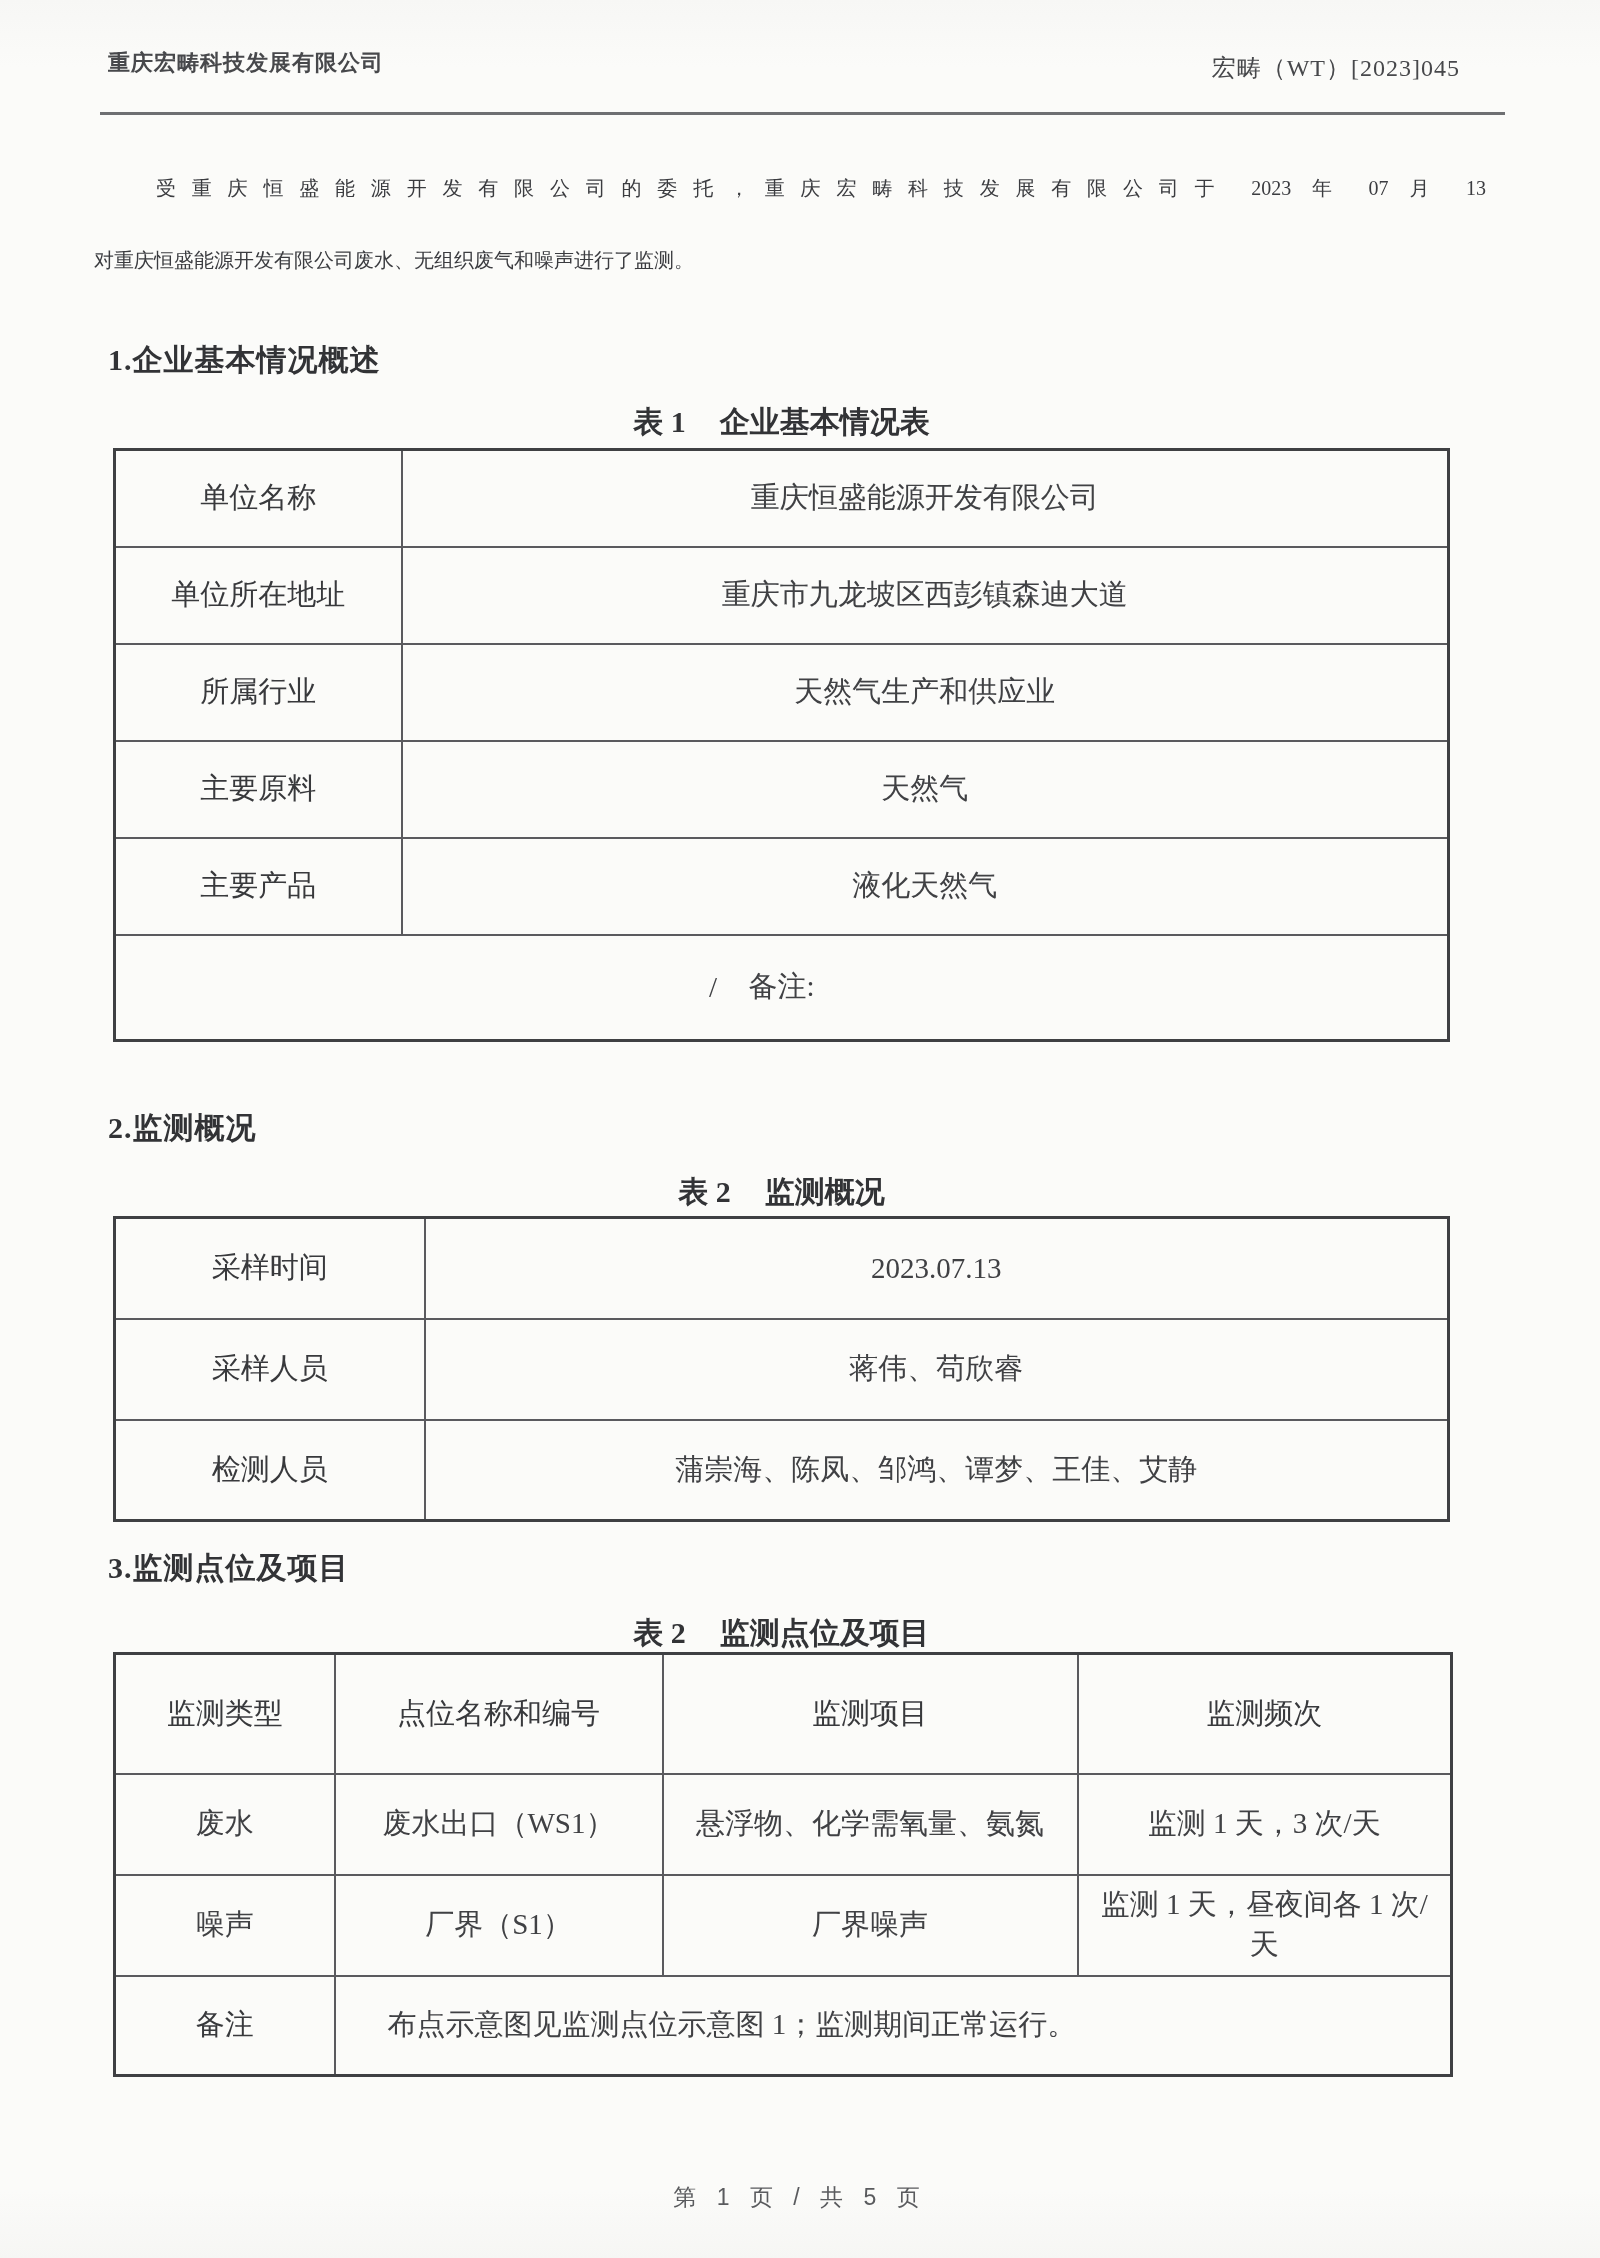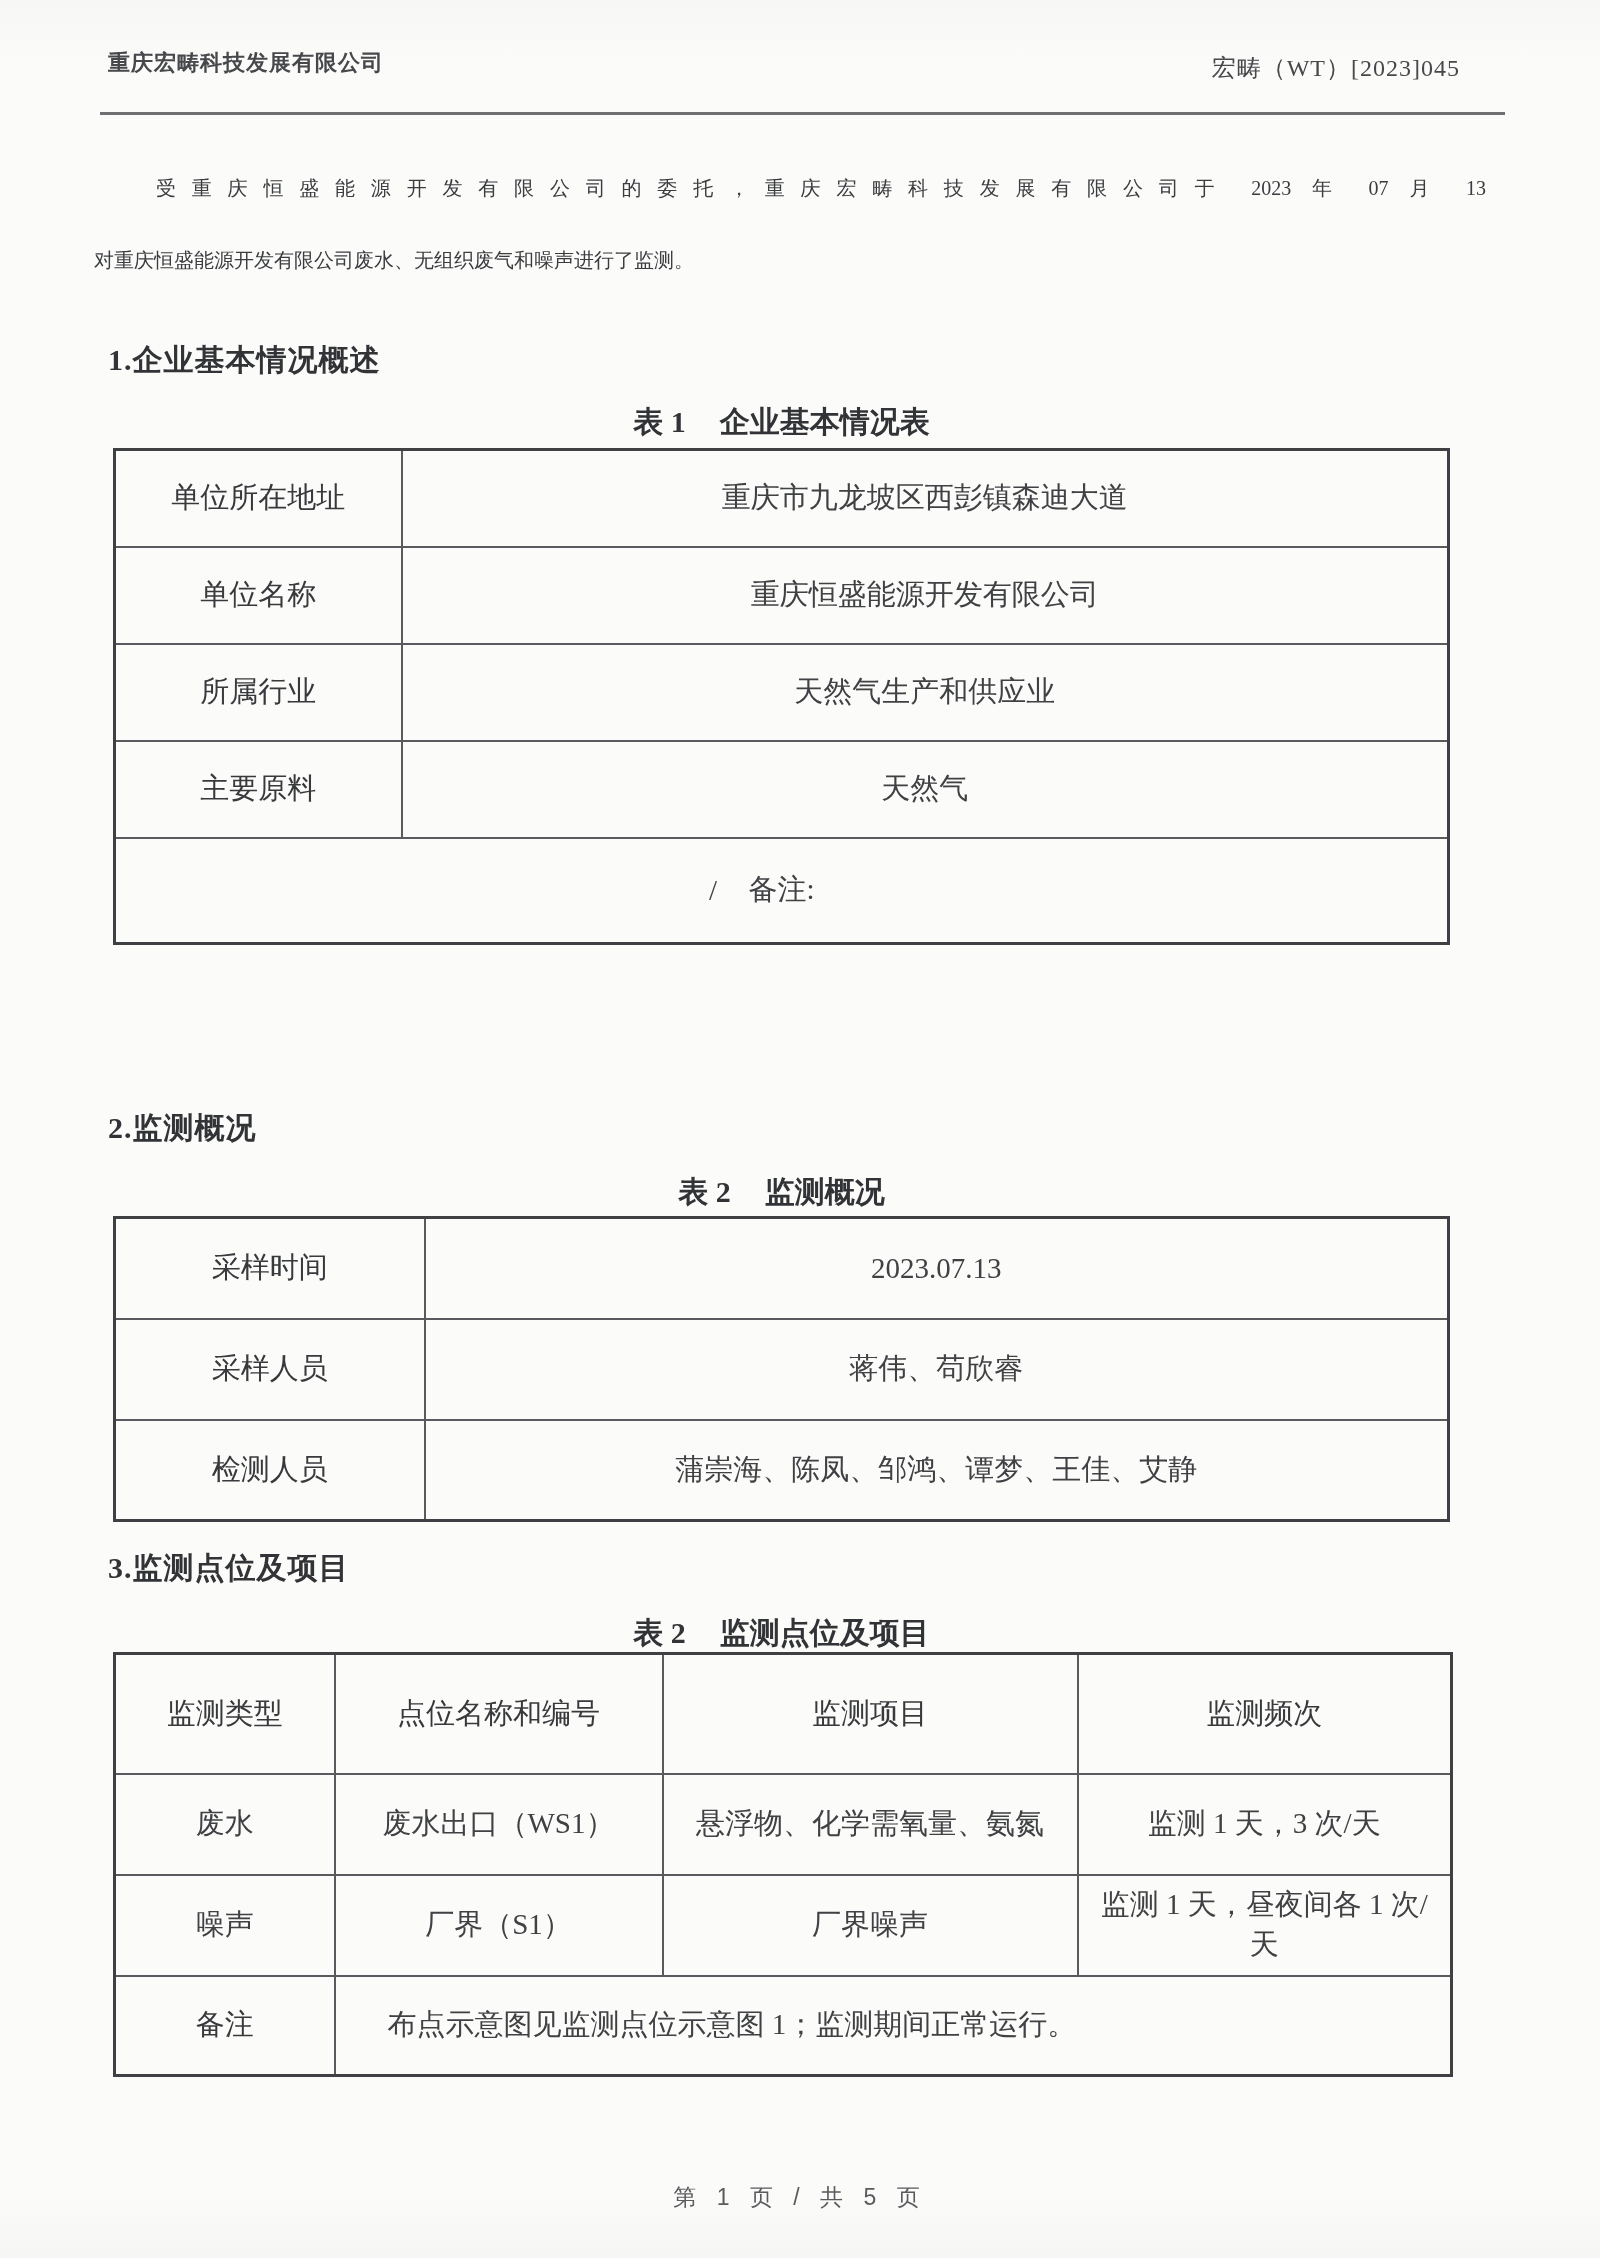--- a/index.html
+++ b/index.html
@@ -98,34 +98,38 @@
   <div class="tbl-cap cap1">
     <span class="cap-num">表 1</span><span>企业基本情况表</span>
   </div>
   <table class="doc t1">
     <colgroup>
         <col style="width:287px">
         <col>
       </colgroup>
     <tbody>
         <tr class="r">
+      <td class="lab">单位名称</td>
+      <td>重庆恒盛能源开发有限公司</td>
+    </tr>
+    <tr class="r">
       <td class="lab">单位所在地址</td>
       <td>重庆市九龙坡区西彭镇森迪大道</td>
     </tr>
     <tr class="r">
-      <td class="lab">单位名称</td>
-      <td>重庆恒盛能源开发有限公司</td>
-    </tr>
-    <tr class="r">
       <td class="lab">所属行业</td>
       <td>天然气生产和供应业</td>
     </tr>
     <tr class="r">
       <td class="lab">主要原料</td>
       <td>天然气</td>
+    </tr>
+    <tr class="r">
+      <td class="lab">主要产品</td>
+      <td>液化天然气</td>
     </tr>
     <tr class="remark">
       <td class="remark-cell" colspan="2">
         <span>备注:</span>
         <span class="remark-slash">/</span>
       </td>
     </tr>
   </tbody>
     </table>
 

